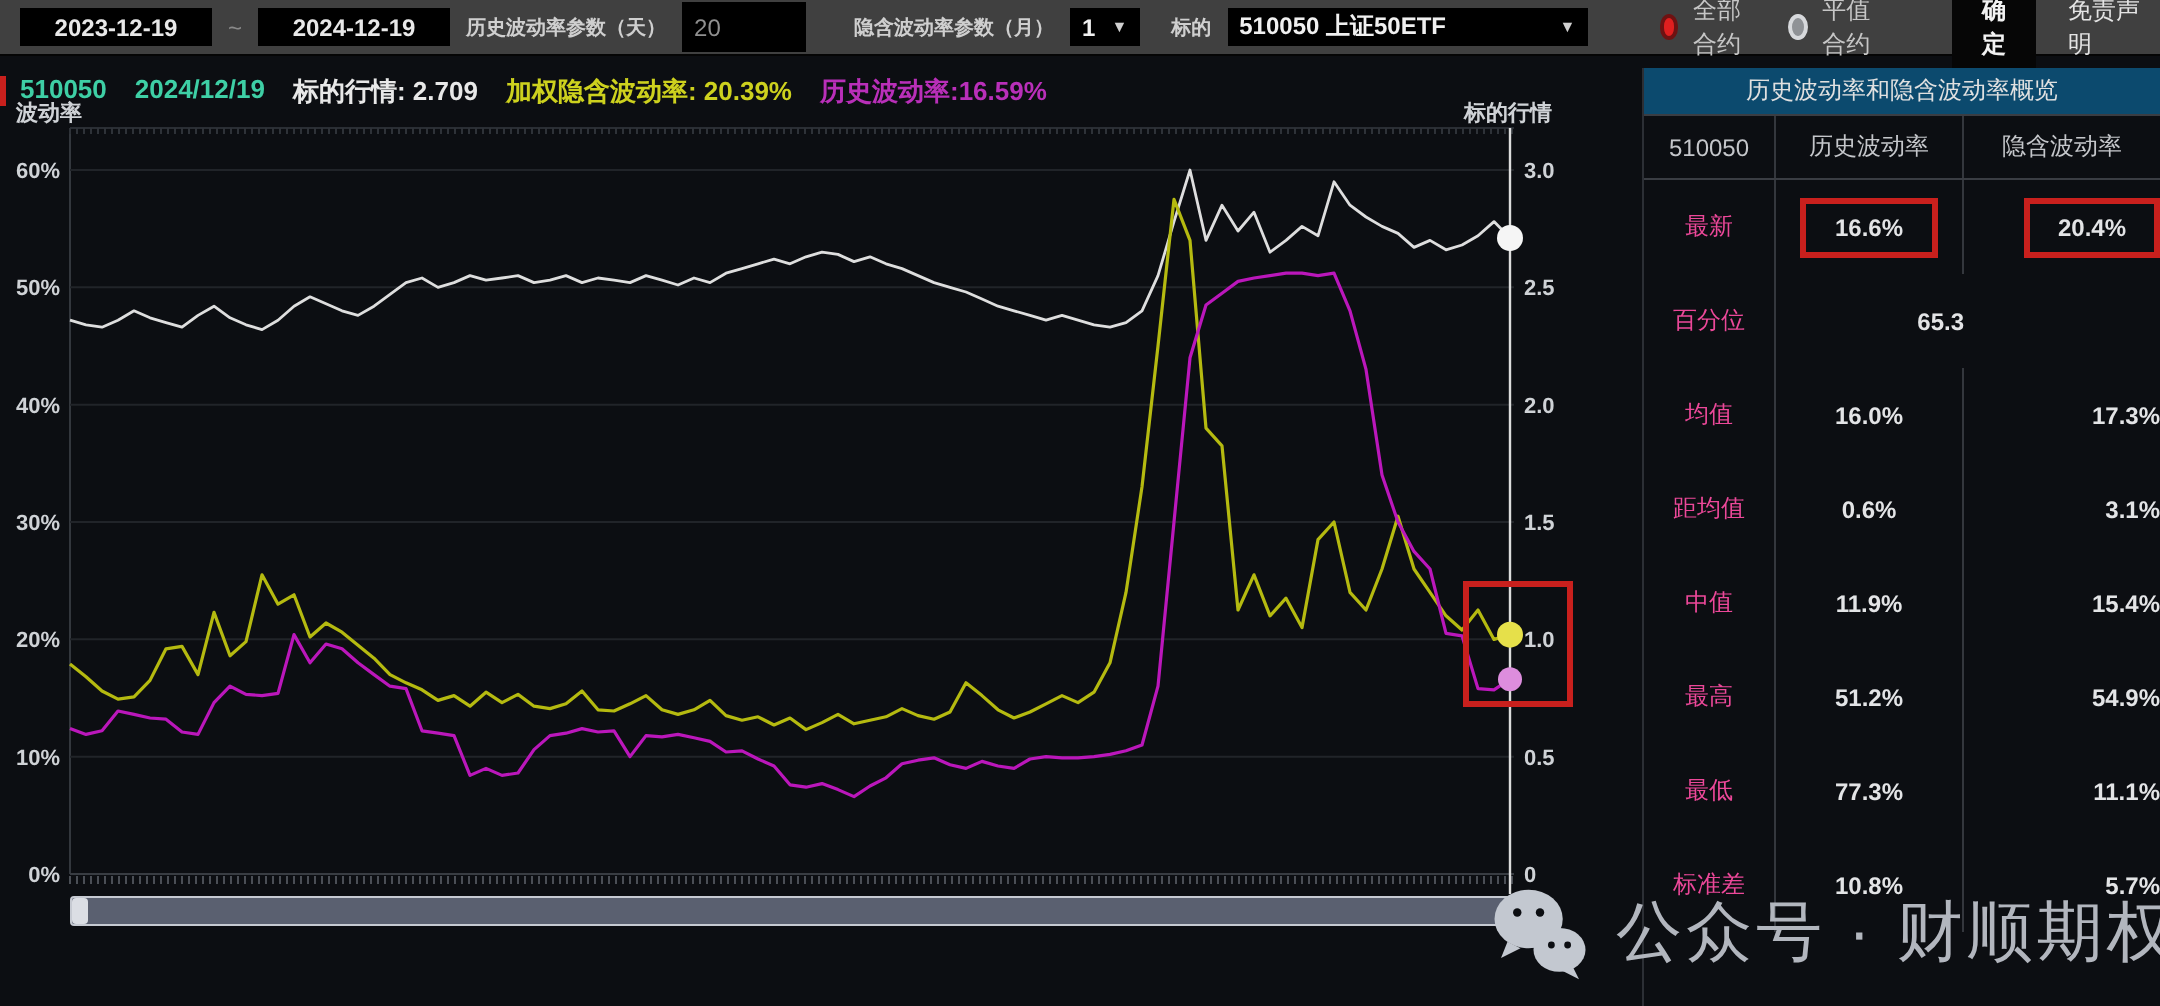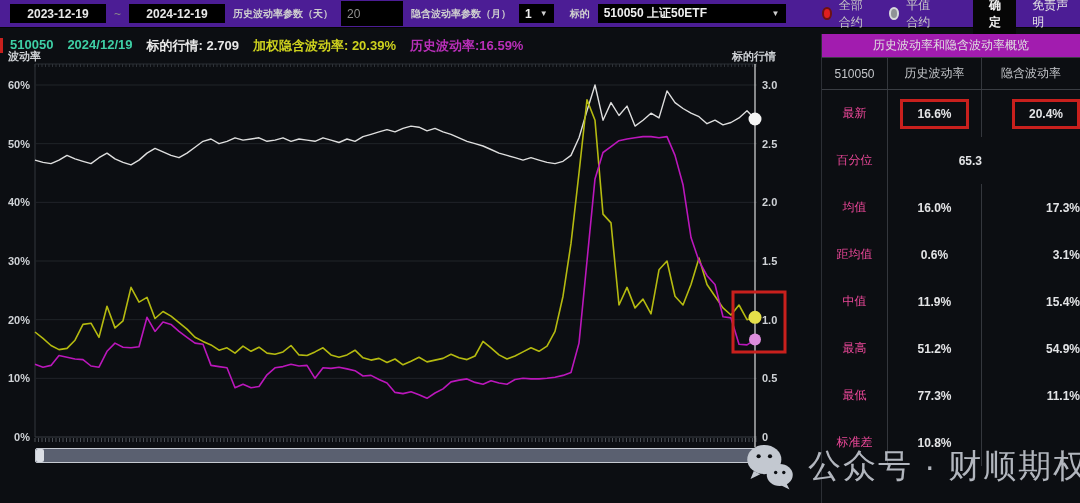--- a/index.html
+++ b/index.html
@@ -2,21 +2,21 @@
 <html><head>
 <meta charset="utf-8">
 <style>
   * { margin:0; padding:0; box-sizing:border-box; }
   html,body { background:#000; }
   body { font-family:"Liberation Sans", sans-serif; }
   #app { position:relative; width:1080px; height:503px; background:#0c0e12; overflow:hidden; }
 
   
   .toolbar { position:absolute; left:0; top:0; width:1080px; height:28px;
-    background:#4c1d95; border-bottom:1px solid #050505;
+    background:#404040; border-bottom:1px solid #050505;
     display:flex; align-items:center; gap:8px; padding:0 10px; z-index:5; }
   .datebox { width:96px; height:19px; background:#000; border:none; color:#e8e8e8;
     font-weight:bold; font-size:12px; text-align:center; font-family:"Liberation Sans",sans-serif; }
   .sep { color:#8a8a8a; font-size:12px; }
   .tlabel { color:#cfcfcf; font-size:10px; font-weight:bold; white-space:nowrap; }
   .parambox { width:62px; height:25px; background:#000; border:none; color:#909090;
     font-size:12px; padding-left:6px; font-family:"Liberation Sans",sans-serif; }
   .select { background:#000; height:19px; display:flex; align-items:center;
     color:#f0f0f0; font-size:12px; font-weight:bold; padding:0 6px; cursor:pointer; }
   .select .arrow { font-size:8px; color:#d0d0d0; margin-left:auto; padding-left:8px; }
@@ -43,21 +43,21 @@
   #chart-svg { position:absolute; left:0; top:0; z-index:1; pointer-events:none; }
   #chart-svg text { font-family:"Liberation Sans",sans-serif; font-weight:bold; font-size:11px; fill:#cfd2d6; }
   .scrollbar { position:absolute; left:35px; top:448px; width:722px; height:15px;
     background:#5a6070; border:1px solid #c6cad2; border-radius:2px; z-index:2; cursor:pointer; }
   .scrollbar .thumb { position:absolute; left:0; top:0; width:8px; height:100%;
     background:#dbdee4; border-radius:2px; cursor:grab; }
 
   
   .panel { position:absolute; left:821px; top:34px; width:259px; height:469px;
     border-left:1px solid #2c2f35; background:#0c0e12; z-index:3; }
-  .panel-title { height:23px; line-height:23px; background:#a21caf; color:#e0e0e0;
+  .panel-title { height:23px; line-height:23px; background:#0c4a6e; color:#e0e0e0;
     font-size:12px; text-align:center; }
   .prow, .panel-header { display:grid; grid-template-columns:66px 94px 1fr; text-align:center; align-items:center; }
   .panel-header { height:33px; border-top:1px solid #3a3d43; border-bottom:1px solid #3a3d43;
     color:#c4c6ca; font-size:12px; }
   .prow { height:47px; font-size:12px; }
   .pc0 { color:#ec4899; }
   .pc1, .pc2 { color:#e3e4e6; font-weight:bold; }
   .panel-header > div, .prow > .pc0, .prow > .pc1 { height:100%; display:flex; align-items:center; justify-content:center; }
   .prow > .pc2 { height:100%; display:flex; align-items:center; justify-content:flex-end; }
   .vborder-r { border-right:1px solid #34373d; }
@@ -73,21 +73,21 @@
 <body>
 
 <div id="app">
 
   <div class="toolbar">
     <input class="datebox" readonly="" value="2023-12-19" style="">
     <span class="sep">~</span>
     <input class="datebox" readonly="" value="2024-12-19" style="">
     <span class="tlabel">历史波动率参数（天）</span>
     <input class="parambox" readonly="" value="20" style="">
-    <span class="tlabel" style="">隐含波动率参数（月）</span>
+    <span class="tlabel" style="margin-left:16px">隐含波动率参数（月）</span>
     <div class="select small">
       <span>1</span>
       <span class="arrow">▼</span>
     </div>
     <span class="tlabel" style="margin-left:8px">标的</span>
     <div class="select big">
       <span>510050 上证50ETF</span>
       <span class="arrow">▼</span>
     </div>
     <div class="radio-group">
@@ -627,20 +627,23 @@
         </div>
       <div class="pc2">
           <span>11.1%</span>
         </div>
     </div>
     <div class="prow">
       <div class="pc0 vborder-r">标准差</div>
       <div class="pc1 vborder-r">
           <span>10.8%</span>
         </div>
+      <div class="pc2">
+          <span>5.7%</span>
+        </div>
     </div>
   </div>
 
   <div class="watermark">
     <svg class="wicon" viewBox="0 0 64 64">
       <g fill="#c3c8d0">
         <ellipse cx="25" cy="24" rx="21" ry="18"></ellipse>
         <path d="M12 38 L8 48 L20 42 Z"></path>
         <ellipse cx="44" cy="43" rx="16" ry="13.5"></ellipse>
         <path d="M52 53 L56 61 L46 56 Z"></path>

